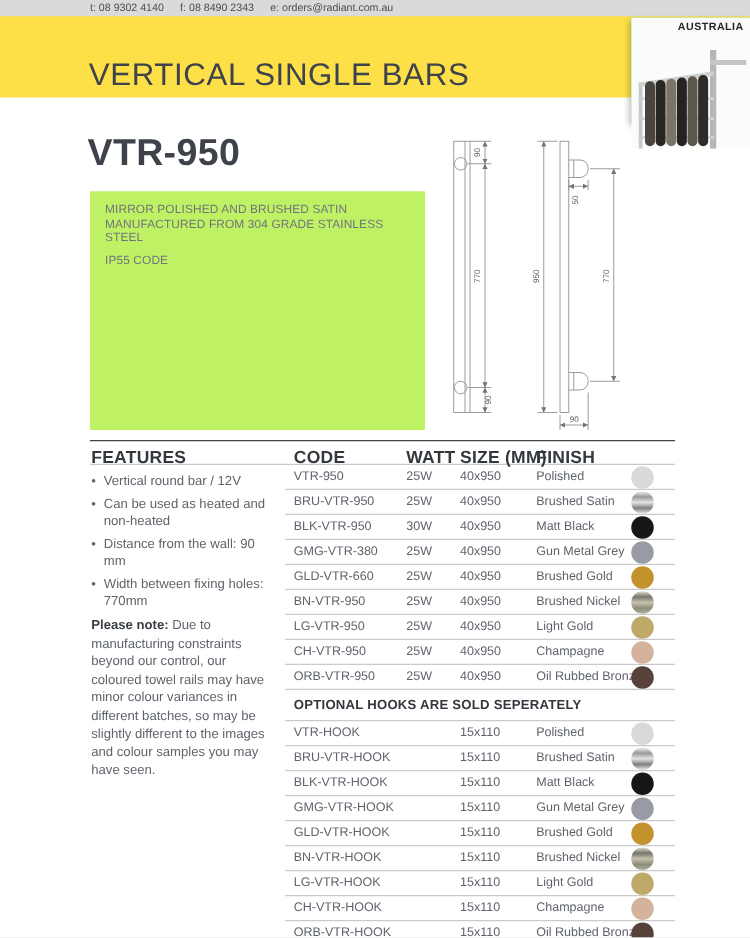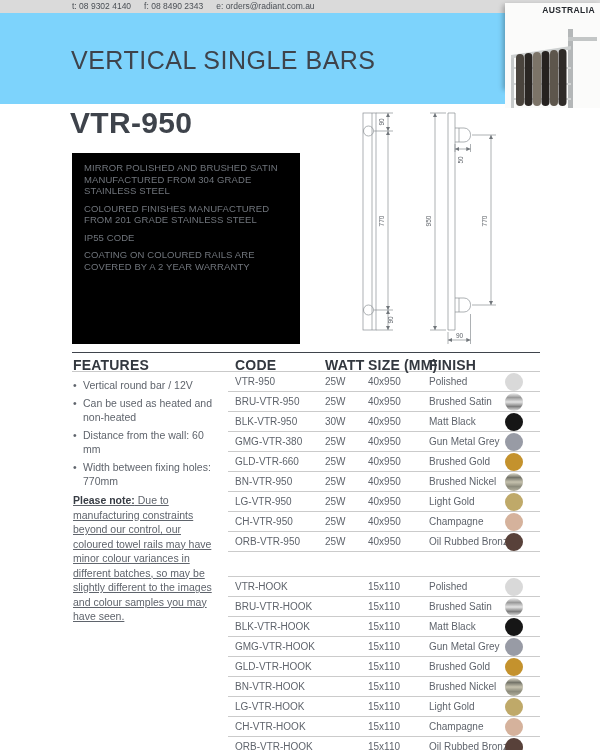--- a/index.html
+++ b/index.html
@@ -3,47 +3,47 @@
 <meta charset="utf-8">
 <style>
   * { margin:0; padding:0; box-sizing:border-box; }
   html,body { background:#e8e8e8; }
   .page {
     position:relative; width:600px; height:750px; margin:0 auto;
     background:#ffffff; overflow:hidden;
     font-family:"Liberation Sans", sans-serif; color:#5f646c;
   }
   
-  .header { position:absolute; left:0; top:0; width:600px; height:104px; background:#7dd3fc; }
+  .header { position:absolute; left:0; top:0; width:600px; height:78px; background:#fde047; }
   .contact-strip { position:absolute; left:0; top:0; width:600px; height:13px; background:#dadada; }
   .contact { position:absolute; left:72px; top:0; height:13px; line-height:13px; font-size:8.5px; color:#4a4f55; white-space:nowrap; }
   .contact span { margin-right:13px; }
   .page-title { position:absolute; left:71px; top:46px; font-size:25px; font-weight:400; color:#3e434b; letter-spacing:0.5px;text-align:center; }
   
-  .photo { position:absolute; right:0; top:3px; width:95px; height:85px; background:#86efac; box-shadow:-2px 2px 5px rgba(0,0,0,0.28); }
+  .photo { position:absolute; right:0; top:14px; width:95px; height:85px; background:#86efac; box-shadow:-2px 2px 5px rgba(0,0,0,0.28); }
   .photo svg { position:absolute; left:0; top:0; }
   .country { position:absolute; right:5px; top:2px; font-size:8.5px; font-weight:bold; color:#24282d; letter-spacing:0.4px; }
   
   .product-code { position:absolute; left:70px; top:106px; font-size:30px; font-weight:bold; color:#3e434b; letter-spacing:0.3px; }
-  .desc-box { position:absolute; left:72px; top:153px; width:228px; height:191px; background:#000000; padding:9px 12px 0 12px; overflow:hidden; }
+  .desc-box { position:absolute; left:72px; top:153px; width:268px; height:191px; background:#bef264; padding:9px 12px 0 12px; overflow:hidden; }
   .spec-line { font-size:9.5px; line-height:11.5px; color:#70757c; margin-bottom:6px; letter-spacing:0.1px; }
   .usage { font-size:11px; line-height:14px; color:#5f646c; margin-top:9px; }
   .heating { font-size:11px; line-height:14px; color:#5f646c; margin-top:5px; }
   .heating b, .note b { color:#383d45; }
   
   .diagram { position:absolute; left:340px; top:103px; width:200px; height:245px; }
   
   .spec-section { position:absolute; left:72px; top:352px; width:468px; }
   .thead { position:relative; height:20px; border-top:1px solid #3f444c; border-bottom:1px solid #c9c9c9; }
   .th { position:absolute; top:4px; font-size:14px; font-weight:bold; color:#33383f; letter-spacing:0.2px; white-space:nowrap; }
   .th-features { left:1px; } .th-code { left:163px;text-align:center; } .th-watt { left:253px; } .th-size { left:296px; } .th-finish { left:357px; }
   .features-col { position:absolute; left:1px; top:26px; width:151px; }
   .bullet { display:flex; font-size:10.5px; line-height:14px; color:#5f646c; margin-bottom:4px; }
   .dot { width:10px; flex:none; }
-  .note { font-size:10.5px; line-height:14.5px; color:#5f646c; margin-top:5px;text-decoration:underline; }
+  .note { font-size:10.5px; line-height:14.5px; color:#5f646c; margin-top:5px; }
   .rows { position:absolute; left:156px; width:312px; }
   .rail-rows { top:20px; }
   .hook-rows { top:224px; border-top:1px solid #cbcbcb; }
   .trow { position:relative; height:20px; border-bottom:1px solid #cbcbcb; }
   .cell { position:absolute; top:4px; font-size:10px; color:#5f646c; white-space:nowrap; }
   .c-code { left:7px; } .c-watt { left:97px; } .c-size { left:140px; } .c-finish { left:201px; }
   .swatch { position:absolute; left:277px; top:1px; width:18px; height:18px; border-radius:50%; }
   .hooks-heading { position:absolute; left:163px; top:206px; font-size:10.5px; font-weight:bold; color:#33383f; letter-spacing:0.2px; white-space:nowrap; }
 </style>
 </head>
@@ -79,23 +79,21 @@
       </g>
     </svg>
     <div class="country">AUSTRALIA</div>
   </div>
 
   <div class="product-code">VTR-950</div>
 
   <div class="desc-box">
     <div>
         <div class="spec-line">MIRROR POLISHED AND BRUSHED SATIN MANUFACTURED FROM 304 GRADE STAINLESS STEEL</div>
-        <div class="spec-line">COLOURED FINISHES MANUFACTURED FROM 201 GRADE STAINLESS STEEL</div>
         <div class="spec-line">IP55 CODE</div>
-        <div class="spec-line">COATING ON COLOURED RAILS ARE COVERED BY A 2 YEAR WARRANTY</div>
       </div>
     <div class="heating">
       
     </div>
   </div>
 
   <div class="diagram">
     <svg width="200" height="245" viewBox="0 0 200 245">
       <defs>
         <marker id="arr" viewBox="0 0 10 10" refX="10" refY="5" markerWidth="6" markerHeight="6" orient="auto-start-reverse">
@@ -163,21 +161,21 @@
           <div class="bullet">
             <span class="dot">•</span>
             <span class="btext">Vertical round bar / 12V</span>
           </div>
           <div class="bullet">
             <span class="dot">•</span>
             <span class="btext">Can be used as heated and non-heated</span>
           </div>
           <div class="bullet">
             <span class="dot">•</span>
-            <span class="btext">Distance from the wall: 60 mm</span>
+            <span class="btext">Distance from the wall: 90 mm</span>
           </div>
           <div class="bullet">
             <span class="dot">•</span>
             <span class="btext">Width between fixing holes: 770mm</span>
           </div>
         </div>
       <div class="note">
         <b>Please note:</b><span> Due to manufacturing constraints beyond our control, our coloured towel rails may have minor colour variances in different batches, so may be slightly different to the images and colour samples you may have seen.</span>
       </div>
     </div>
@@ -241,20 +239,21 @@
         </div>
         <div class="trow">
           <span class="cell c-code">ORB-VTR-950</span>
           <span class="cell c-watt">25W</span>
           <span class="cell c-size">40x950</span>
           <span class="cell c-finish">Oil Rubbed Bronze</span>
           <span class="swatch" style="background: rgb(88, 65, 58);"></span>
         </div>
       </div>
 
+    <div class="hooks-heading">OPTIONAL HOOKS ARE SOLD SEPERATELY</div>
     <div class="rows hook-rows">
         <div class="trow">
           <span class="cell c-code">VTR-HOOK</span>
           <span class="cell c-size">15x110</span>
           <span class="cell c-finish">Polished</span>
           <span class="swatch" style="background: rgb(217, 217, 217);"></span>
         </div>
         <div class="trow">
           <span class="cell c-code">BRU-VTR-HOOK</span>
           <span class="cell c-size">15x110</span>

